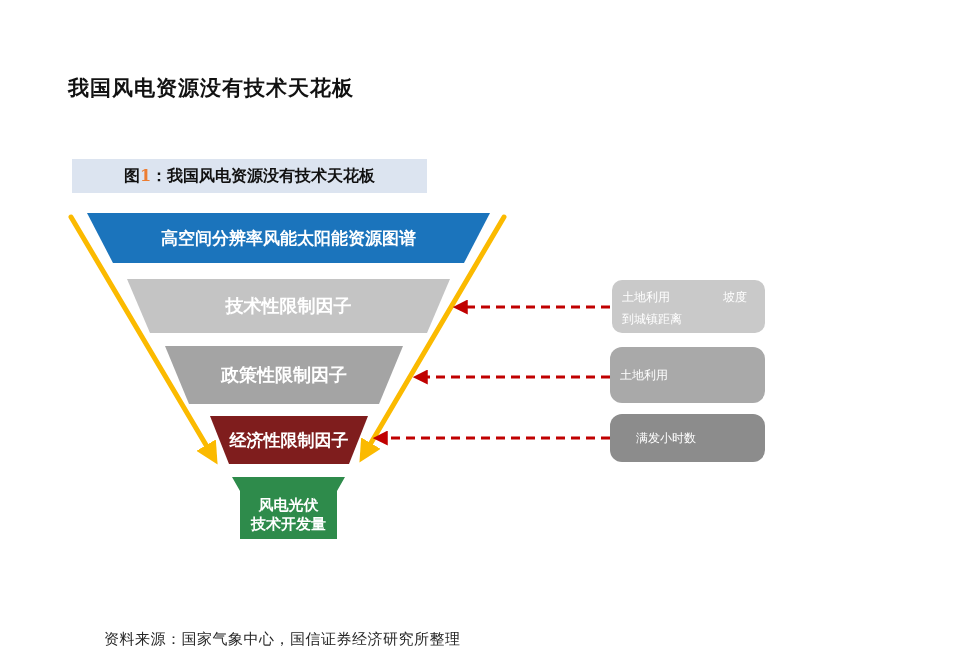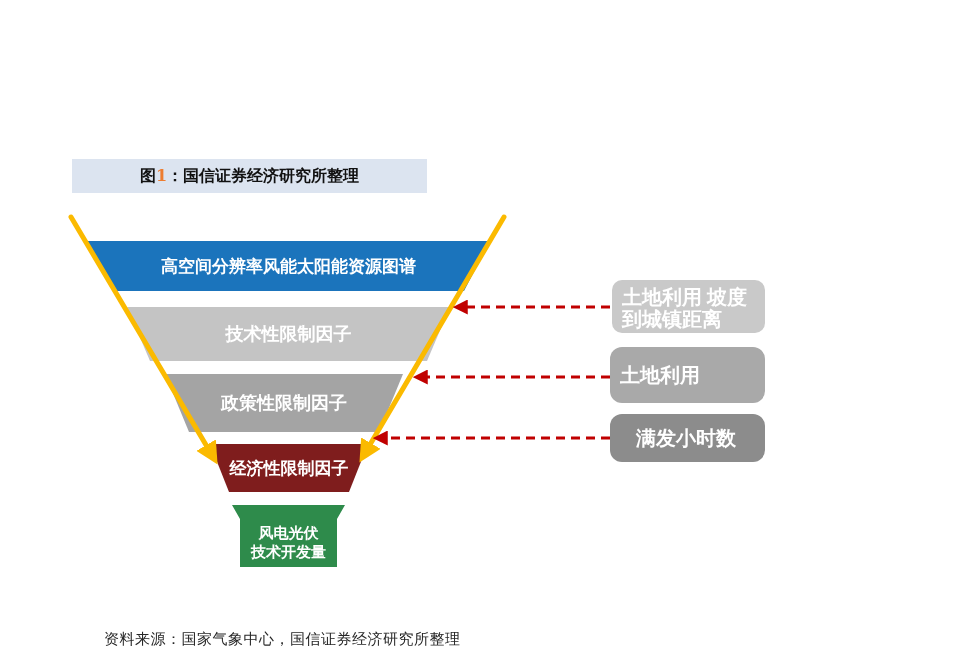--- a/index.html
+++ b/index.html
@@ -4,52 +4,53 @@
 <style>
   html,body{margin:0;padding:0;background:#fff;}
   .page{position:relative;width:959px;height:662px;background:#ffffff;overflow:hidden;
         font-family:"DejaVu Sans",sans-serif;}
   .page-title{position:absolute;left:68px;top:74px;font-family:"DejaVu Serif",serif;
         font-size:21px;font-weight:bold;color:#111;letter-spacing:1px;}
   .caption-bar{position:absolute;left:72px;top:159px;width:355px;height:34px;
         display:flex;align-items:center;justify-content:center;}
   .caption-bar .cap{font-family:"DejaVu Serif",serif;font-size:16px;font-weight:bold;color:#111;}
   .funnel-level{position:absolute;display:flex;align-items:center;justify-content:center;
-        color:#fff;font-weight:bold;margin-top:28px;}
+        color:#fff;font-weight:bold;}
   .lvl0{left:87px;top:213px;width:403px;height:50px;font-size:17px;
         clip-path:polygon(0 0,100% 0,calc(100% - 26px) 100%,26px 100%);}
   .lvl1{left:127px;top:279px;width:323px;height:54px;font-size:18px;
         clip-path:polygon(0 0,100% 0,calc(100% - 23px) 100%,23px 100%);}
   .lvl2{left:165px;top:346px;width:238px;height:58px;font-size:18px;
         clip-path:polygon(0 0,100% 0,calc(100% - 24px) 100%,24px 100%);}
   .lvl3{left:210px;top:416px;width:158px;height:48px;font-size:17px;
         clip-path:polygon(0 0,100% 0,calc(100% - 19px) 100%,19px 100%);}
   .result{left:232px;top:477px;width:113px;height:62px;font-size:15px;
         flex-direction:column;line-height:19px;padding-top:14px;box-sizing:border-box;
         clip-path:polygon(0 0,100% 0,calc(100% - 8px) 14px,calc(100% - 8px) 100%,8px 100%,8px 14px);}
-  .anno-box{position:absolute;color:#fff;font-size:20px;box-sizing:border-box;font-weight:bold;}
+  .anno-box{position:absolute;color:#fff;font-size:12px;box-sizing:border-box;}
   .anno0{left:612px;top:280px;width:153px;height:53px;border-radius:10px;
         padding:6px 18px 0 10px;line-height:22px;}
   .anno0 .row1{display:flex;justify-content:space-between;}
   .anno1{left:610px;top:347px;width:155px;height:56px;border-radius:12px;
         display:flex;align-items:center;padding-left:10px;}
   .anno2{left:610px;top:414px;width:155px;height:48px;border-radius:12px;
         display:flex;align-items:center;padding-left:26px;}
   .arrow-layer{position:absolute;left:0;top:0;width:959px;height:662px;pointer-events:none;}
   .source-note{position:absolute;left:88px;top:630px;font-family:"DejaVu Serif",serif;
         font-size:15px;color:#262626;letter-spacing:0.5px;margin-left:16px;}
 </style>
 </head>
 <body>
 
 <div class="page">
 
+  <div class="page-title">我国风电资源没有技术天花板</div>
 
   <div class="caption-bar" style="background-color: rgb(220, 228, 240);">
-    <div class="cap"><span>图</span><span style="color: rgb(237, 125, 49);">1</span><span>：国信证券经济研究所整理</span></div>
+    <div class="cap"><span>图</span><span style="color: rgb(237, 125, 49);">1</span><span>：我国风电资源没有技术天花板</span></div>
   </div>
 
   <div class="funnel-level lvl0" style="background-color: rgb(27, 116, 188);">
     <span>高空间分辨率风能太阳能资源图谱</span>
   </div>
   <div class="funnel-level lvl1" style="background-color: rgb(196, 196, 196);">
     <span>技术性限制因子</span>
   </div>
   <div class="funnel-level lvl2" style="background-color: rgb(164, 164, 164);">
     <span>政策性限制因子</span>

